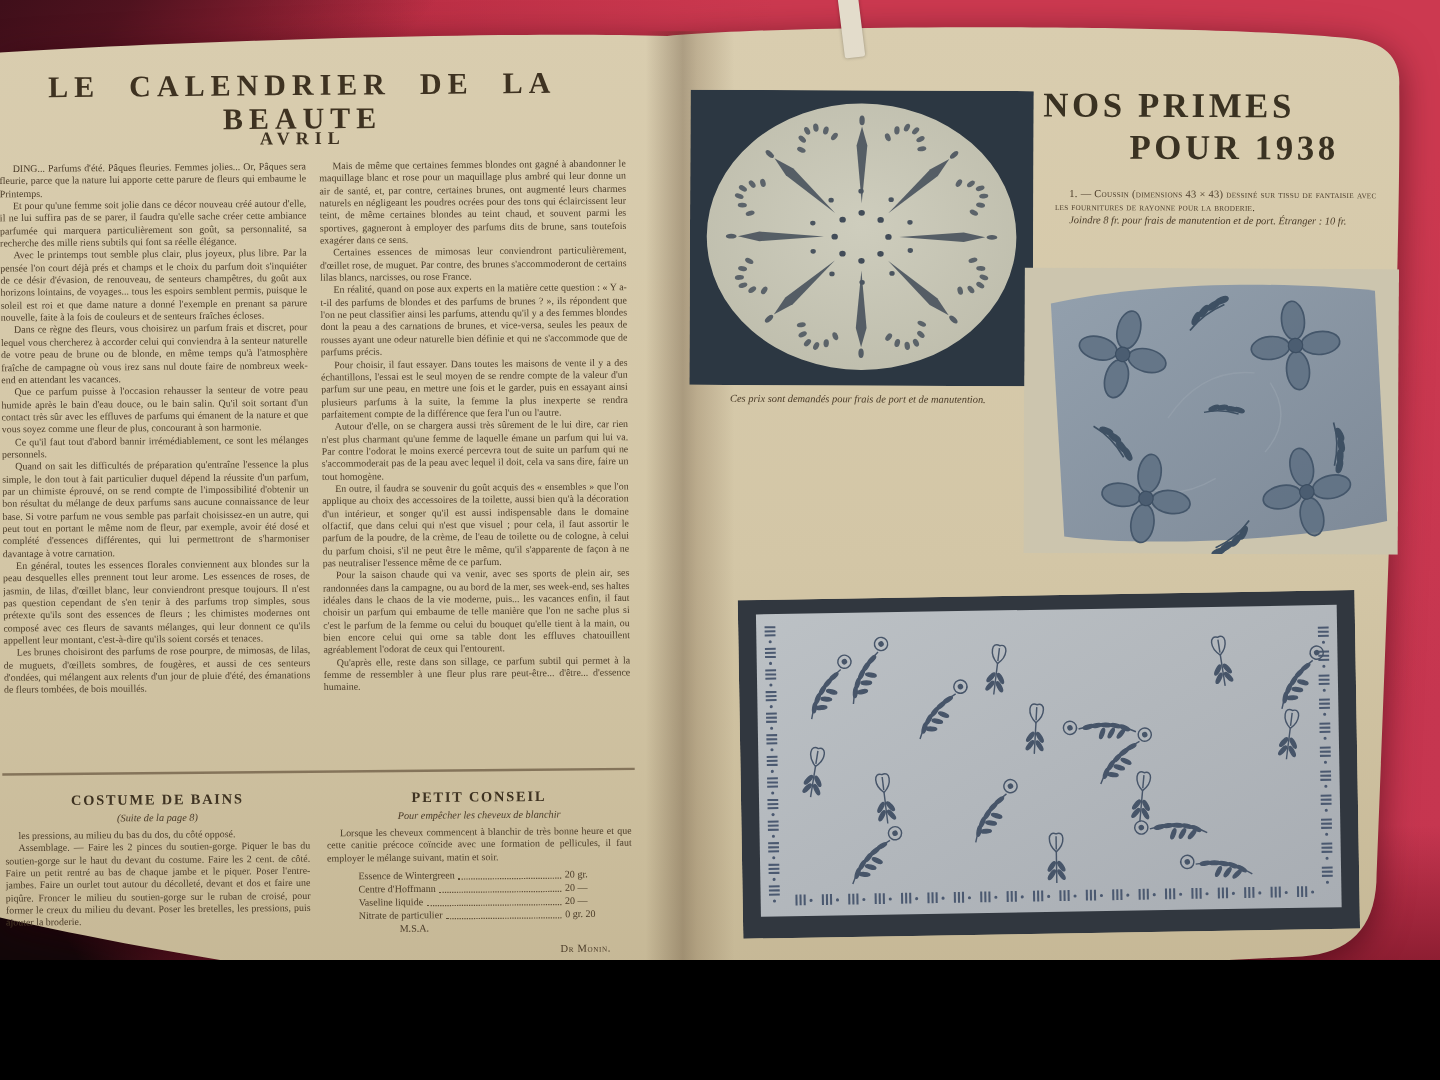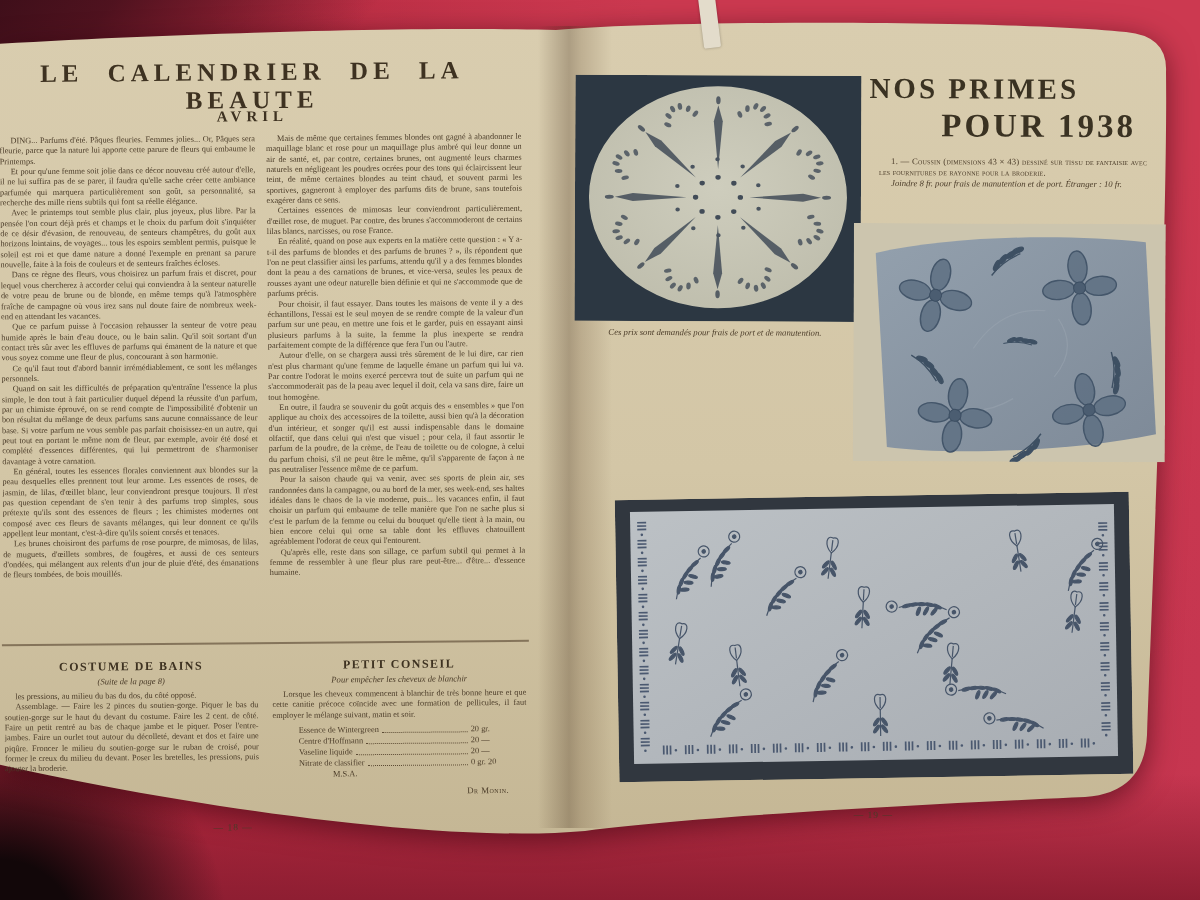--- a/index.html
+++ b/index.html
@@ -1,16 +1,16 @@
 <!DOCTYPE html>
 <html><head>
 <meta charset="utf-8">
 <style>
   html,body{margin:0;padding:0;background:#000;}
-  #stage{position:relative;width:1200px;height:900px;overflow:hidden;
+  #stage{position:relative;width:1200px;height:800px;overflow:hidden;
          font-family:"Liberation Serif","DejaVu Serif",serif;}
   
   .fabric{position:absolute;inset:0;
     background:
       radial-gradient(circle at 0% 104%, #120709 0 5%, rgba(18,7,9,0) 15%),
       linear-gradient(128deg, #3f0f1a 0%, rgba(63,15,26,.85) 6%, rgba(63,15,26,0) 20%),
       linear-gradient(0deg, #8e1e32 0%, rgba(142,30,50,0) 14%),
       radial-gradient(ellipse at 78% 2%, #cc3950 0 22%, rgba(204,57,80,0) 55%),
       linear-gradient(90deg, #a92338 0%, #b72c42 40%, #c23149 78%, #c63650 100%);
   }
@@ -43,21 +43,21 @@
   .r-amt{white-space:nowrap;width:40px;text-align:left;}
   .msa{margin:1px 0 0 60px;font-size:8.4px;}
   .sig{margin:8px 18px 0 0;text-align:right;font-size:8.8px;font-variant:small-caps;letter-spacing:.5px;}
   .pagenum{position:absolute;font-size:9.5px;letter-spacing:1px;color:#4a3b28;margin-top:24px;}
   .pn-left{top:768px;left:210px;width:110px;text-align:left;}
   
   .right-content{position:absolute;left:560px;top:20px;width:625px;height:800px;
                  transform:rotate(0.25deg);color:#4a3b28;}
   .rp-title{position:absolute;top:52px;left:302px;width:305px;margin:0;color:#3a3222;}
   .rp-t1{font-size:29px;font-weight:bold;letter-spacing:3px;margin:0 0 2px 6px;}
-  .rp-t2{font-size:33px;font-weight:bold;letter-spacing:3px;margin:0 0 0 78px;}
+  .rp-t2{font-size:29px;font-weight:bold;letter-spacing:3px;margin:0 0 0 78px;}
   .prime{margin:0 12px 7px;}
   .prime p{margin:0;font-size:8.7px;line-height:10.9px;text-align:justify;}
   .lead{font-variant:small-caps;text-indent:12px;letter-spacing:.2px;}
   .note-caps{font-variant:small-caps;text-indent:12px;}
   .note-italic{font-style:italic;text-indent:12px;}
   .item1-block{position:absolute;top:136px;left:306px;width:292px;}
   .items-block{position:absolute;top:306px;left:36px;width:257px;}
   .closing{font-style:italic;font-size:8.7px;line-height:10.9px;text-indent:12px;margin:2px 0 0;text-align:justify;}
   .pn-right{top:766px;left:260px;width:110px;text-align:center;}
   .photo{position:absolute;}
@@ -137,21 +137,21 @@
               <span class="r-name">Centre d'Hoffmann</span>
               <span class="leader"></span>
               <span class="r-amt">20 —</span>
             </div>
             <div class="recipe-row">
               <span class="r-name">Vaseline liquide</span>
               <span class="leader"></span>
               <span class="r-amt">20 —</span>
             </div>
             <div class="recipe-row">
-              <span class="r-name">Nitrate de classifier</span>
+              <span class="r-name">Nitrate de particulier</span>
               <span class="leader"></span>
               <span class="r-amt">0 gr. 20</span>
             </div>
           </div>
         <p class="msa">M.S.A.</p>
         <p class="sig">Dr Monin.</p>
       </div>
     </div>
     <div class="pagenum pn-left">— 18 —</div>
   </div>

